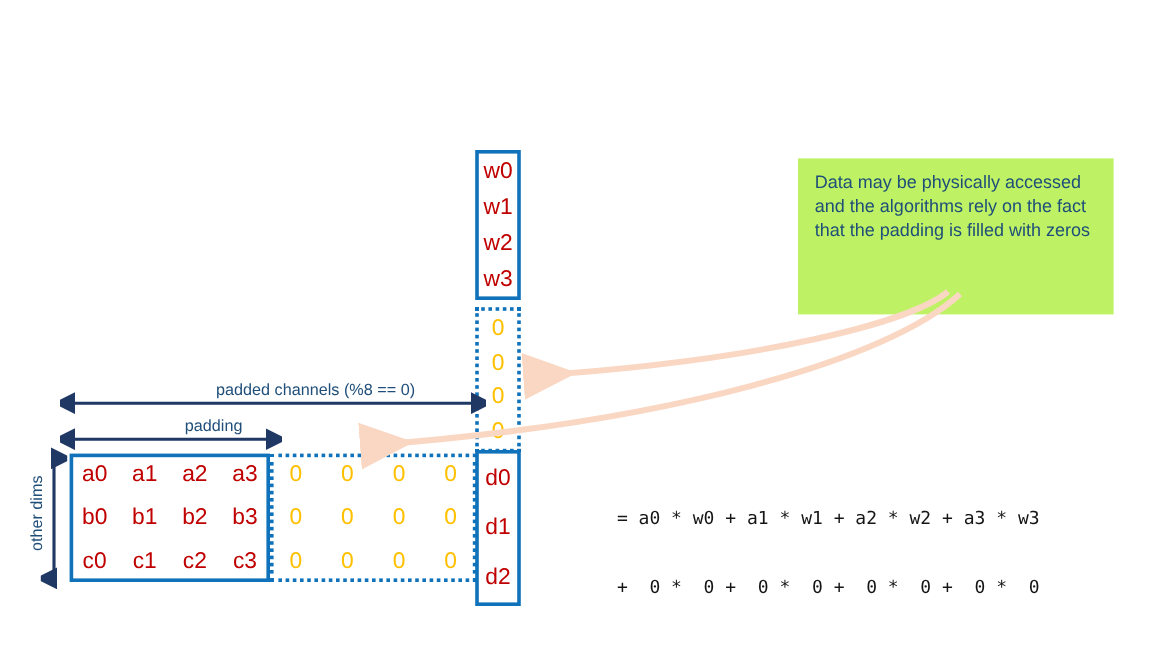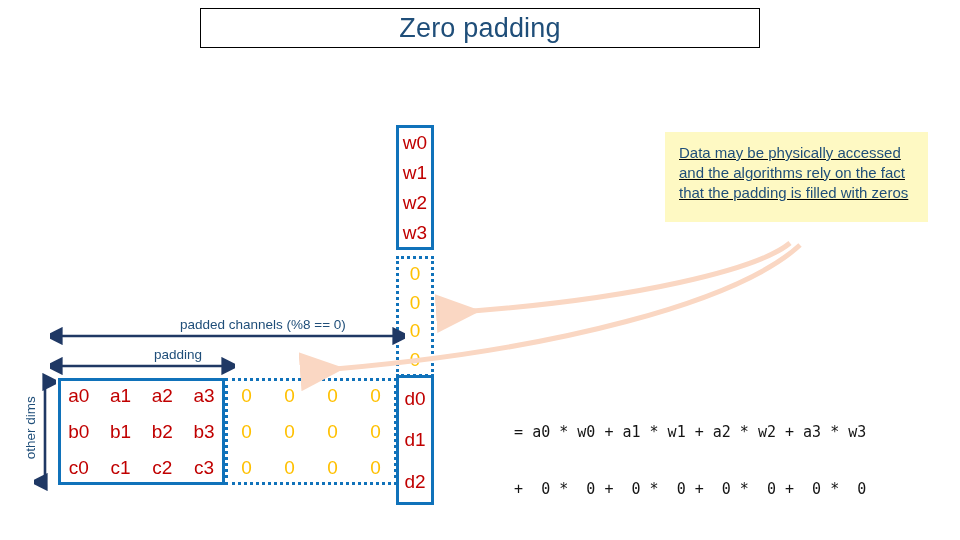--- a/index.html
+++ b/index.html
@@ -159,25 +159,24 @@
     line-height: 1;
     white-space: nowrap;
   }
 
   
   #callout {
     position: absolute;
     left: 665px;
     top: 132px;
     width: 263px;
-    height: 90px;
-    background: #fef9c3;
+    height: 130px;
+    background: #bef264;
     box-sizing: border-box;
     padding: 11px 14px 0 14px;
-    text-decoration: underline;
   }
   #callout-text {
     font-size: 15px;
     line-height: 1.32;
     color: #1F4E79;
   }
 
   
   #equation {
     position: absolute;
@@ -198,23 +197,20 @@
     width: 960px;
     height: 540px;
     pointer-events: none;
   }
 </style>
 </head>
 <body>
 
 <div id="canvas">
 
-  <div class="title-box">
-    <span class="title-text">Zero padding</span>
-  </div>
 
   <div class="solid-box vcol" id="w-box">
     <span class="vcell">w0</span>
     <span class="vcell">w1</span>
     <span class="vcell">w2</span>
     <span class="vcell">w3</span>
   </div>
 
   <div class="dotted-box vcol" id="wzero-box">
     <span class="vcell zero">0</span>

